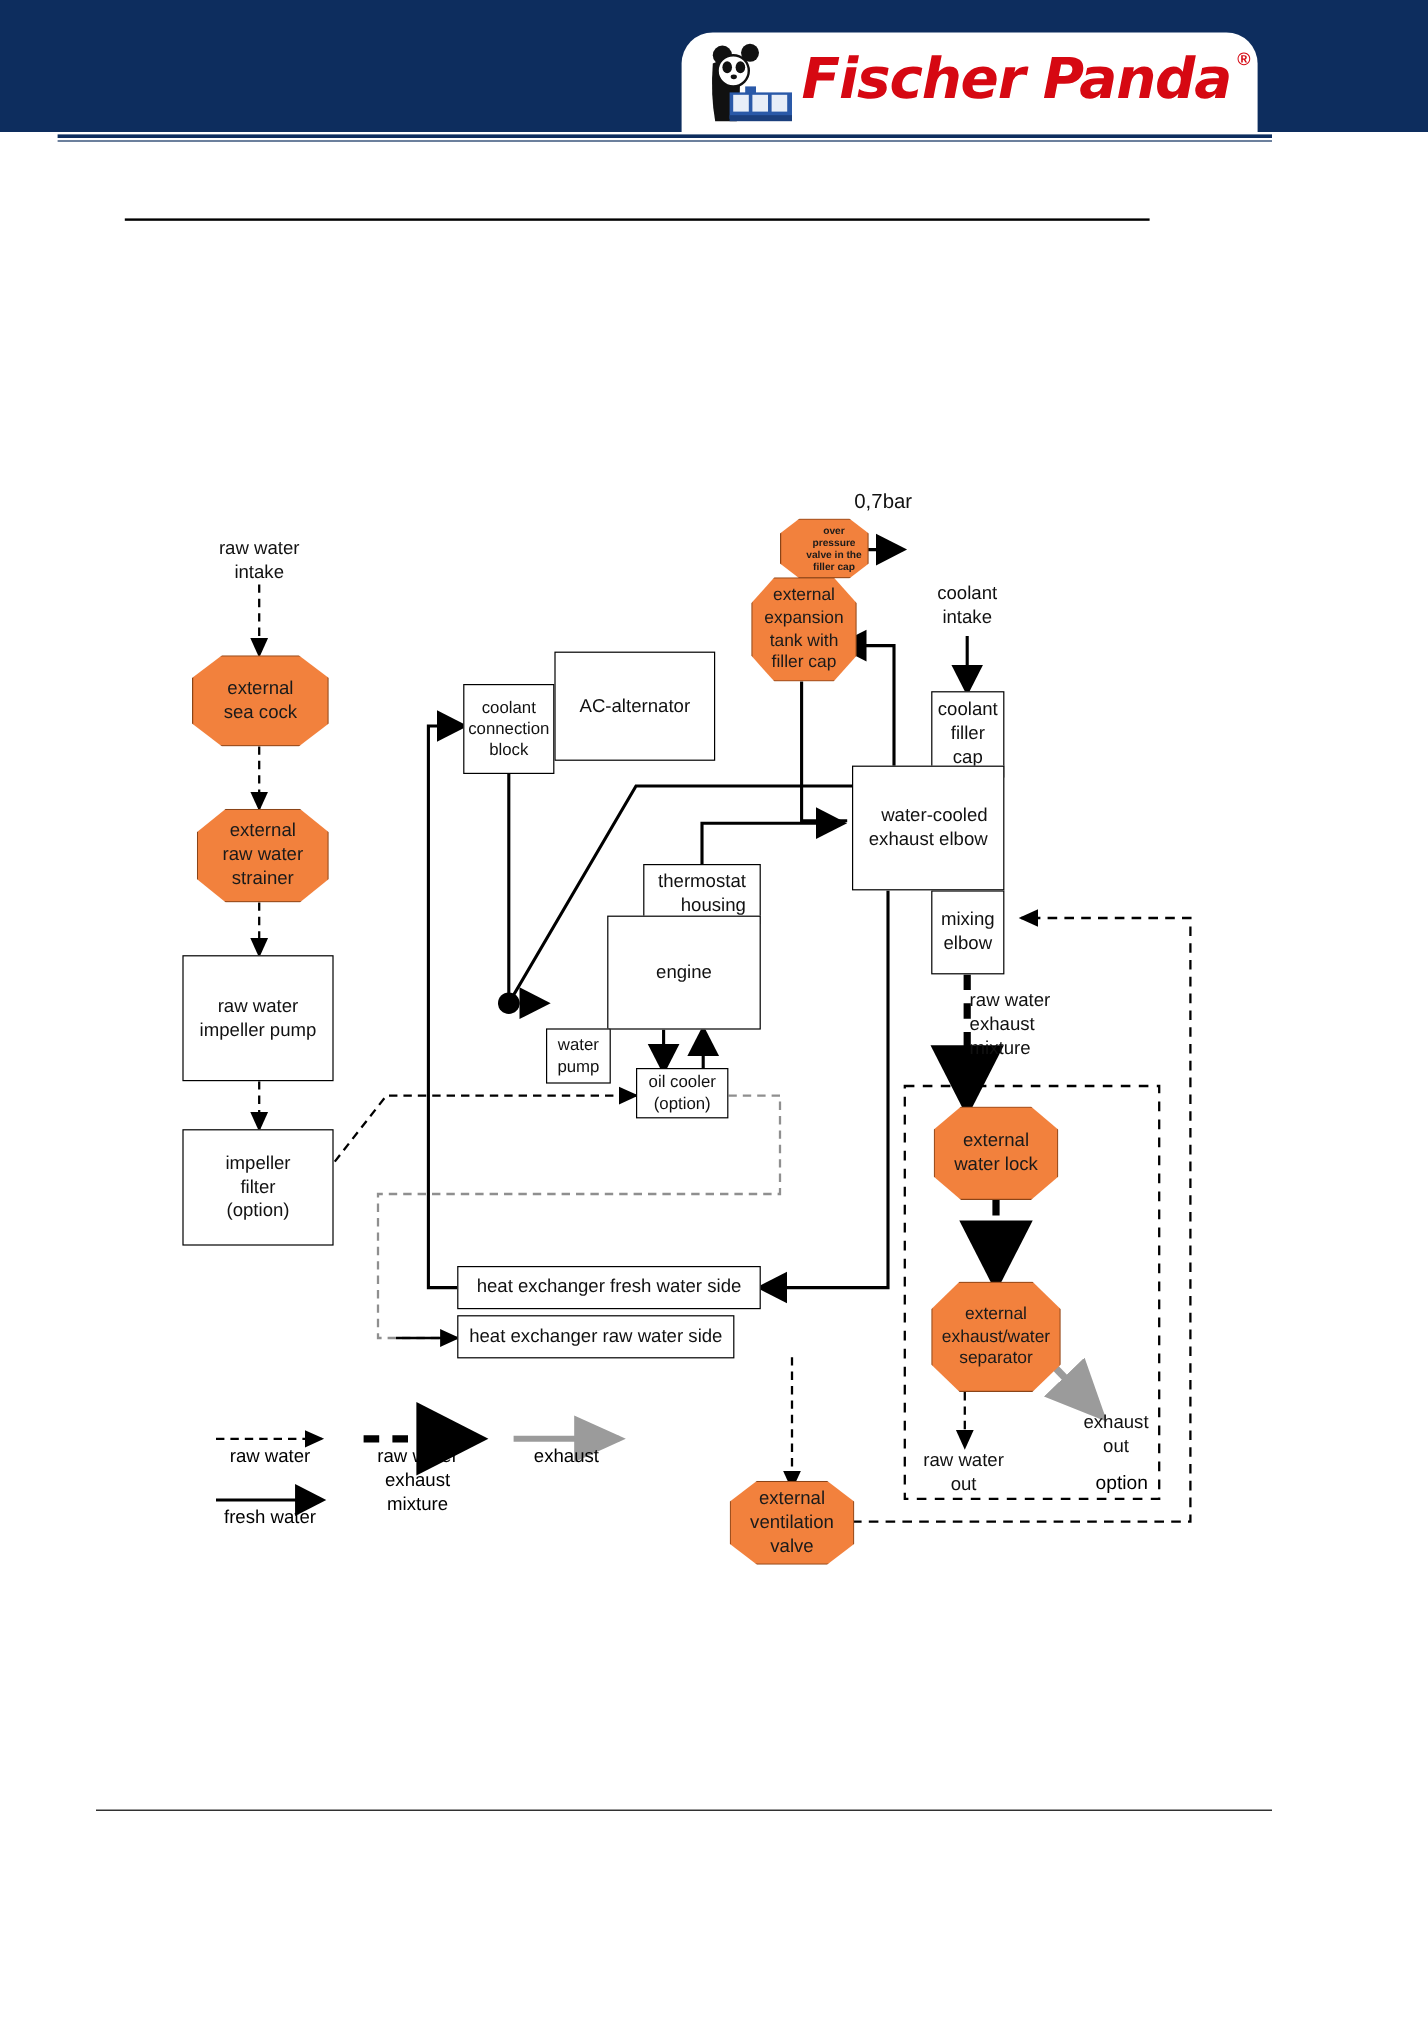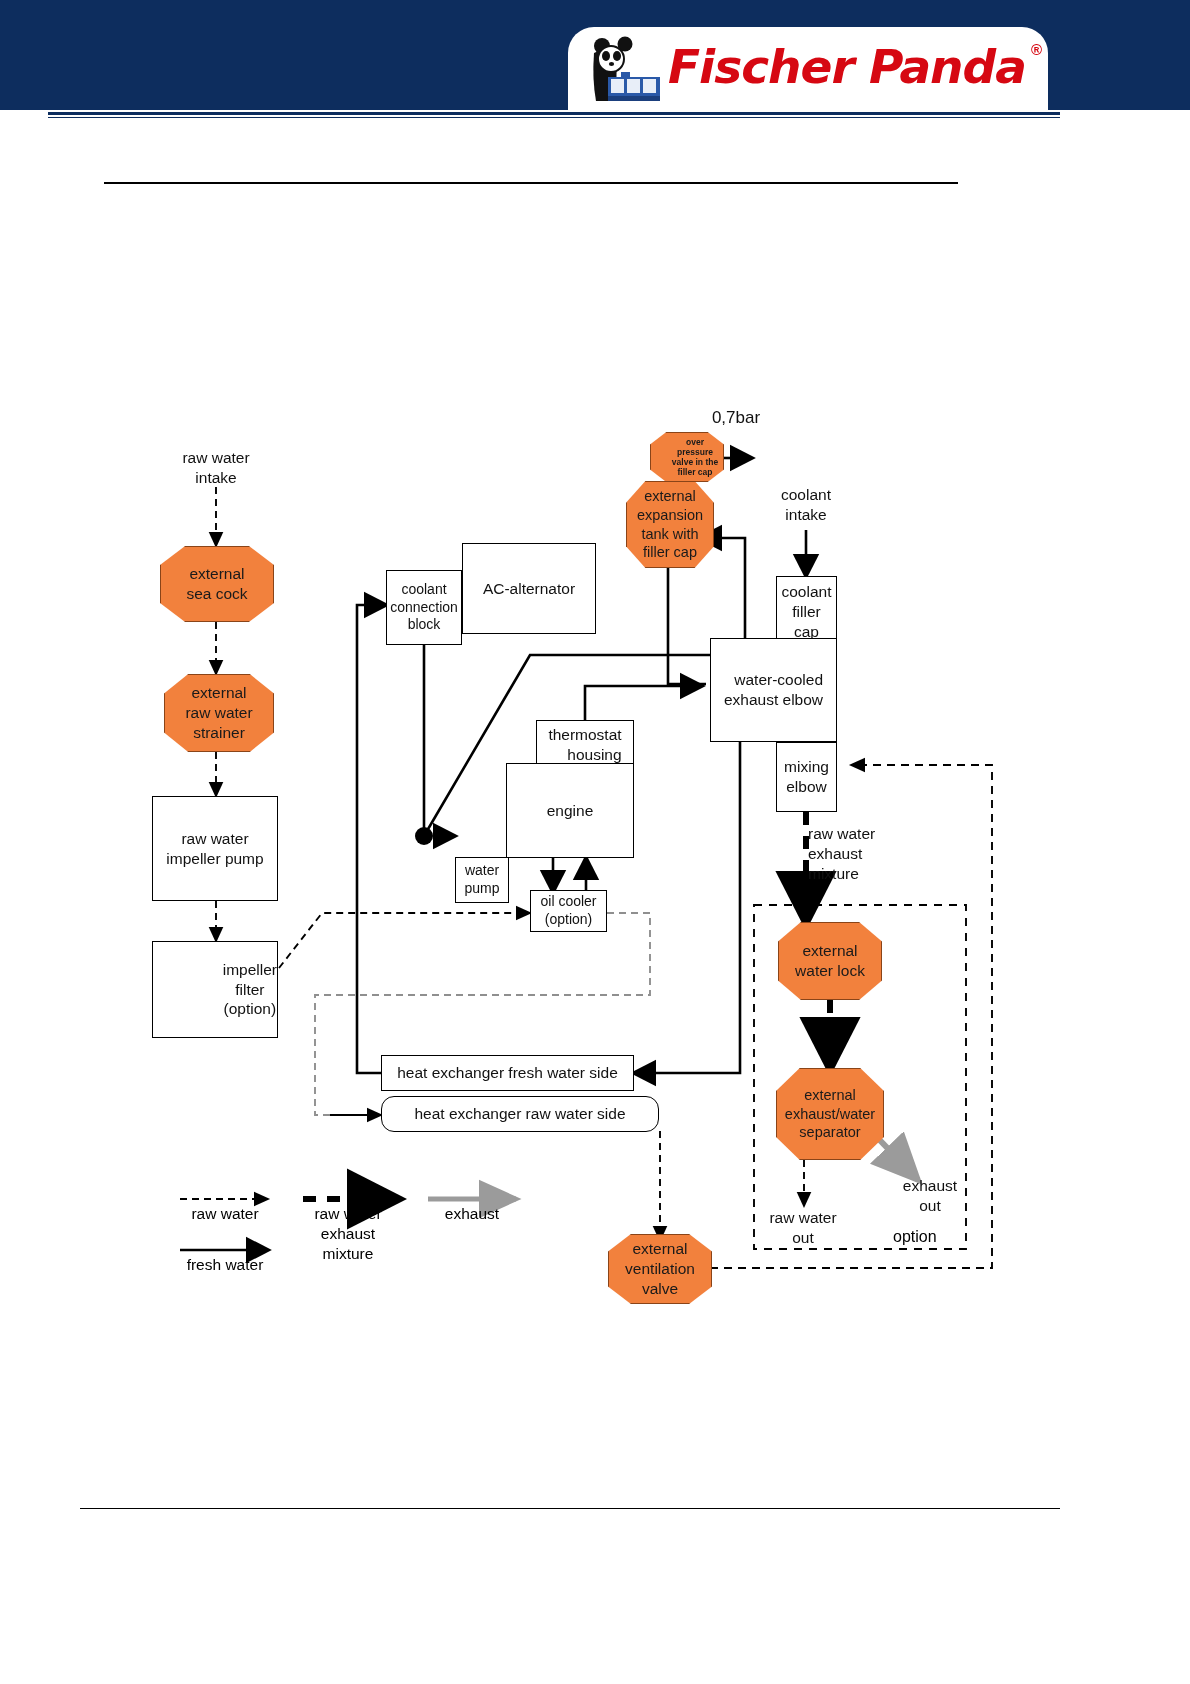--- a/index.html
+++ b/index.html
@@ -39,21 +39,21 @@
         font-size:15.5px;line-height:1.28;color:#111;}
   .rect{background:#ffffff;border:1.6px solid #000;}
   .oct{background:#f2813d;color:#1a1a1a;
         border:1.4px solid #8a4418;
         clip-path:polygon(22% 0,78% 0,100% 25%,100% 75%,78% 100%,22% 100%,0 75%,0 25%);
         filter:drop-shadow(2px 2px 1px rgba(0,0,0,.32));}
   .freetext{position:absolute;font-size:15.5px;line-height:1.28;text-align:center;
         color:#111;}
   .tiny{font-size:8.5px;line-height:1.18;font-weight:bold;padding-left:16px;}
   .legendtext{position:absolute;font-size:15.5px;line-height:1.3;text-align:center;}
-  .optlabel{position:absolute;font-size:16px;}
+  .optlabel{position:absolute;font-size:16px;margin-left:20px;}
 </style>
 </head>
 <body>
 
 <div id="header-band"></div>
 
 <div id="logo-plate">
   <svg id="logo-panda" viewBox="0 0 86 72">
     <ellipse cx="22" cy="13" rx="8" ry="8" fill="#111"></ellipse>
     <ellipse cx="45" cy="11" rx="7.5" ry="7.5" fill="#111"></ellipse>
@@ -153,21 +153,21 @@
 </div>
 
 <div class="node oct" style="left:164px;top:674px;width:110px;height:78px;">
   <span>external<br>raw water<br>strainer</span>
 </div>
 
 <div class="node rect" style="left:152px;top:796px;width:126px;height:105px;">
   <span>raw water<br>impeller pump</span>
 </div>
 
-<div class="node rect" style="left:152px;top:941px;width:126px;height:97px;justify-content:flex-end;">
+<div class="node rect" style="left:152px;top:941px;width:126px;height:97px;">
   <span>impeller<br>filter<br>(option)</span>
 </div>
 
 <div class="node rect" style="left:386px;top:570px;width:76px;height:75px;font-size:14px;">
   <span>coolant<br>connection<br>block</span>
 </div>
 
 <div class="node rect" style="left:462px;top:543px;width:134px;height:91px;">
   <span>AC-alternator</span>
 </div>
@@ -185,21 +185,21 @@
 </div>
 
 <div class="node rect" style="left:530px;top:890px;width:77px;height:42px;font-size:14px;">
   <span>oil cooler<br>(option)</span>
 </div>
 
 <div class="node rect" style="left:381px;top:1055px;width:253px;height:36px;">
   <span>heat exchanger fresh water side</span>
 </div>
 
-<div class="node rect" style="left:381px;top:1096px;width:278px;height:36px;border-radius:13px;">
+<div class="node rect" style="left:381px;top:1096px;width:231px;height:36px;">
   <span>heat exchanger raw water side</span>
 </div>
 
 <div class="node oct" style="left:608px;top:1234px;width:104px;height:70px;">
   <span>external<br>ventilation<br>valve</span>
 </div>
 
 <div class="node oct tiny" style="left:650px;top:432px;width:74px;height:50px;">
   <span>over pressure<br>valve in the<br>filler cap</span>
 </div>

